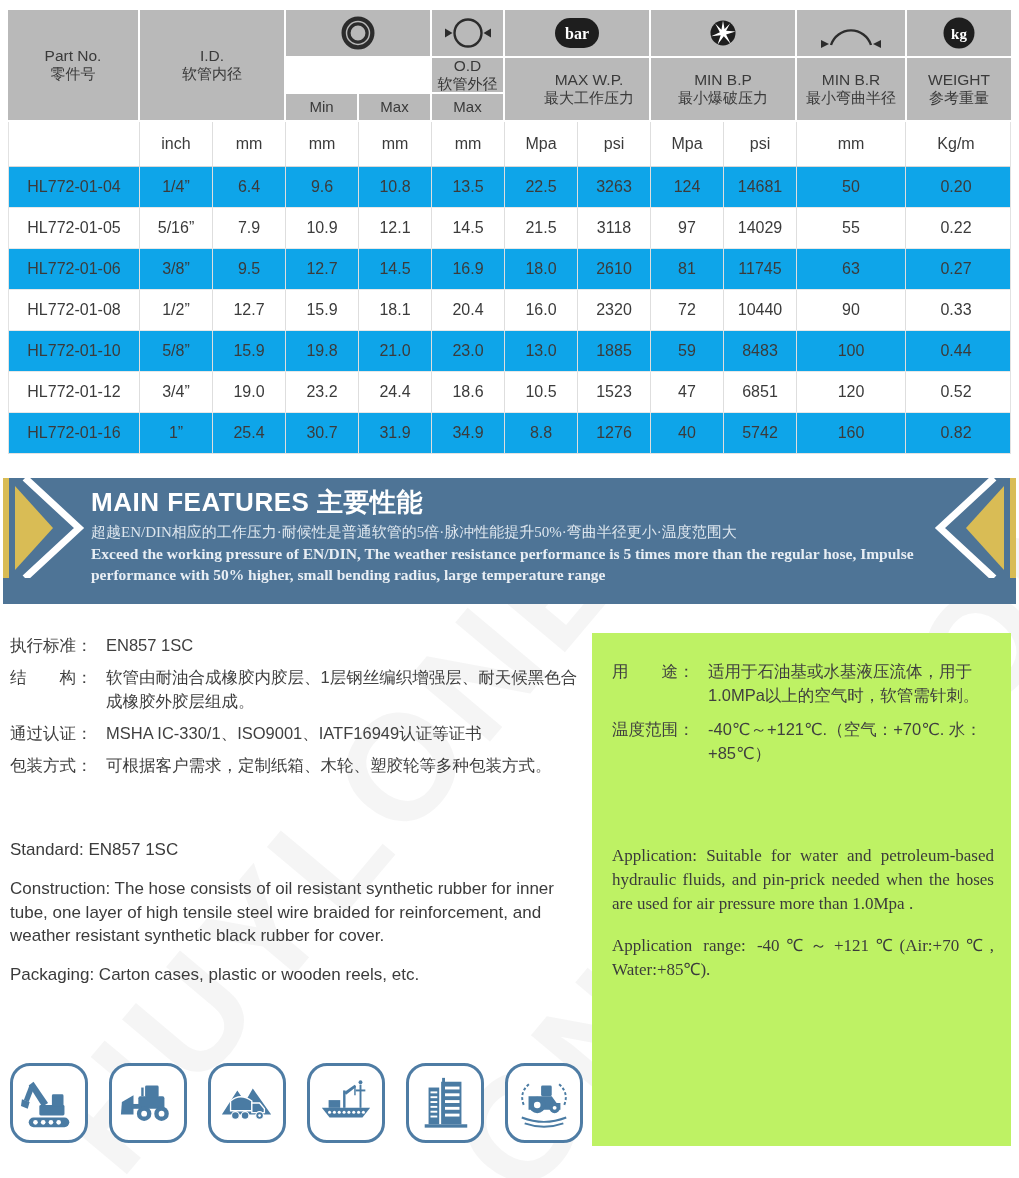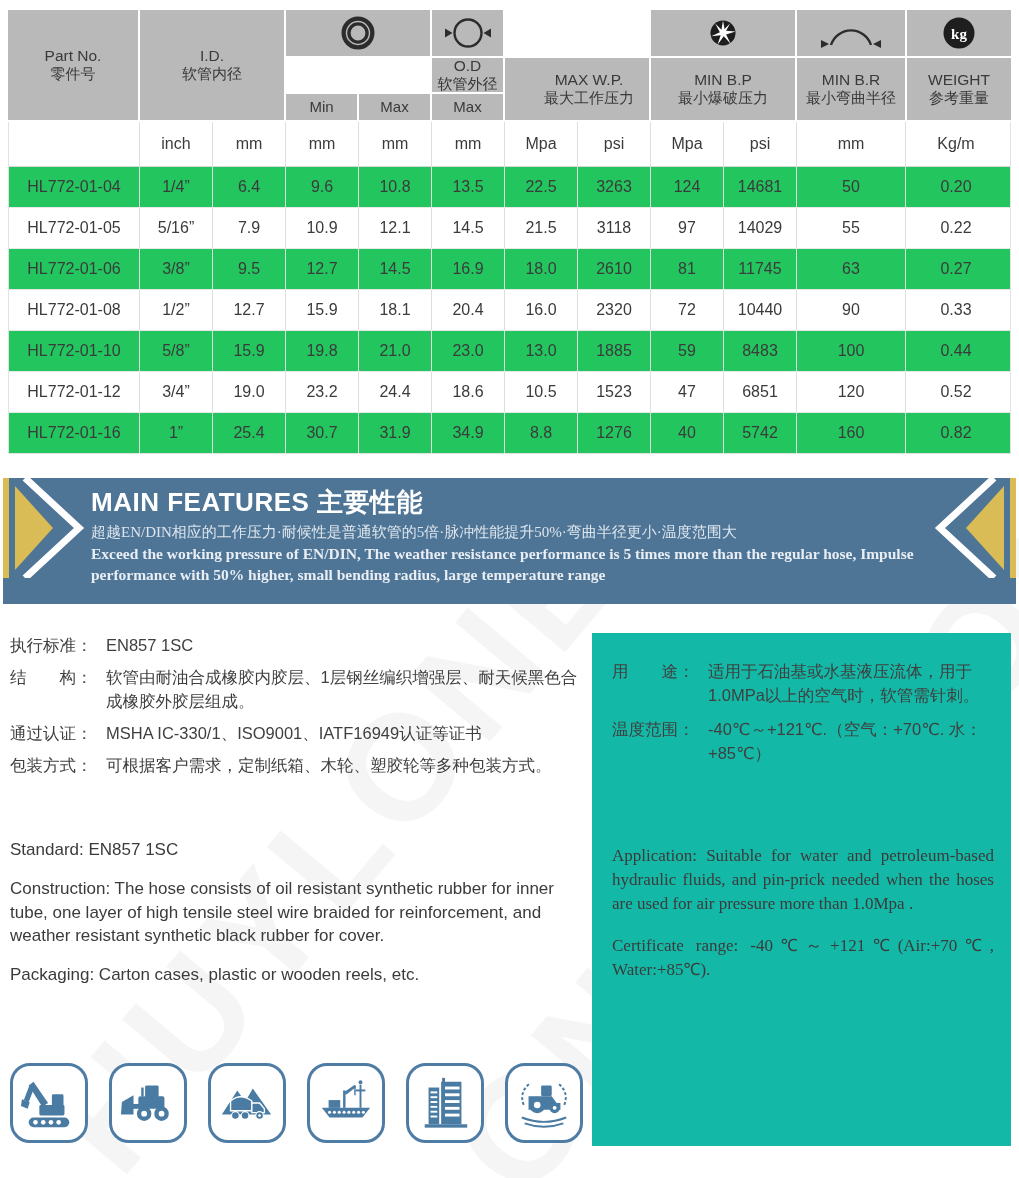--- a/index.html
+++ b/index.html
@@ -34,21 +34,21 @@
   .c-bp{grid-column:9/11;grid-row:2/4;}
   .c-br{grid-column:11;grid-row:2/4;}
   .c-wt{grid-column:12;grid-row:2/4;}
   .c-rmin{grid-column:4;grid-row:3;}
   .c-rmax{grid-column:5;grid-row:3;}
   .c-omax{grid-column:6;grid-row:3;}
   .tbody{margin-top:2px;border:1px solid #e2e2e2;border-top:none;}
   .trow{display:grid;grid-template-columns:130px 73px 73px 73px 73px 73px 73px 73px 73px 73px 109px 101px;
         height:40px;background:#ffffff;}
   .trow.units{height:44px;border-bottom:1px solid #d8d8d8;}
-  .trow.shade{background:#22c55e;}
+  .trow.shade{background:#0ea5e9;}
   .trow > div{display:flex;align-items:center;justify-content:center;font-size:16px;
               border-left:1px solid #dedede;box-sizing:border-box;}
   .trow > div:first-child{border-left:none;}
   .trow:not(.units){border-bottom:1px solid #e8e8e8;}
   .trow:last-child{border-bottom:none;}
   
   .banner{position:absolute;left:3px;top:478px;width:1013px;height:126px;background:#4e7496;}
   .banner .chev{position:absolute;top:0;height:100px;width:88px;}
   .banner .chev.left{left:0;}
   .banner .chev.right{right:0;transform:scaleX(-1);}
@@ -58,21 +58,21 @@
   .banner-en{font-family:"Liberation Serif","DejaVu Serif",serif;font-weight:bold;font-size:15.5px;
              color:#e8eef4;line-height:1.35;margin-top:2px;}
   
   .zh-specs{position:absolute;left:10px;top:634px;width:572px;font-size:16.5px;line-height:1.45;color:#3f3f3f;}
   .zh-specs .row{display:flex;margin-bottom:8px;}
   .zh-specs .lbl{flex:0 0 96px;}
   .zh-specs .txt{flex:1;}
   .en-specs{position:absolute;left:10px;top:838px;width:578px;font-size:17px;line-height:1.4;color:#3b3b3b;}
   .en-specs p{margin:0 0 15px 0;}
   
-  .side-box{position:absolute;left:592px;top:633px;width:419px;height:513px;background:#14b8a6;
+  .side-box{position:absolute;left:592px;top:633px;width:419px;height:513px;background:#bef264;
             box-sizing:border-box;padding:27px 17px 0 20px;}
   .side-box .row{display:flex;font-size:16.5px;line-height:1.45;color:#3f3f3f;margin-bottom:10px;}
   .side-box .lbl{flex:0 0 96px;}
   .side-box .txt{flex:1;}
   .side-en{margin-top:78px;font-size:17px;line-height:1.42;color:#3b3b3b;}
   .side-en p{margin:0 0 18px 0;text-align:justify;font-family:Liberation Serif, serif;}
   
   .industries{position:absolute;left:10px;top:1063px;display:flex;gap:21px;}
   .badge{width:78px;height:80px;border:3px solid #4e7ca4;border-radius:20px;background:#ffffff;
          box-sizing:border-box;display:flex;align-items:center;justify-content:center;}
@@ -101,20 +101,26 @@
       <svg width="44" height="44" viewBox="0 0 46 46">
         <circle cx="23" cy="23" r="15" fill="none" stroke="#2c2c2c" stroke-width="4.5"></circle>
         <circle cx="23" cy="23" r="9.5" fill="none" stroke="#2c2c2c" stroke-width="3.5"></circle>
       </svg>
     </div>
     <div class="icon-cell c-od-ic">
       <svg width="52" height="40" viewBox="0 0 52 40">
         <circle cx="26" cy="20" r="13.5" fill="none" stroke="#2c2c2c" stroke-width="2.4"></circle>
         <polygon points="3,15.5 3,24.5 10.5,20" fill="#2c2c2c"></polygon>
         <polygon points="49,15.5 49,24.5 41.5,20" fill="#2c2c2c"></polygon>
+      </svg>
+    </div>
+    <div class="icon-cell c-wp-ic">
+      <svg width="46" height="32" viewBox="0 0 46 32">
+        <rect x="1" y="1" width="44" height="30" rx="15" fill="#1e1e1e"></rect>
+        <text x="23" y="22" text-anchor="middle" fill="#ffffff" font-size="16" font-weight="bold" font-family="Liberation Serif, DejaVu Serif, serif">bar</text>
       </svg>
     </div>
     <div class="icon-cell c-bp-ic">
       <svg width="36" height="36" viewBox="0 0 46 46">
         <circle cx="23" cy="23" r="16" fill="#1e1e1e"></circle>
         <polygon fill="#ffffff" points="23,7 25,18 32,11 27,20 39,21 27,25 33,37 24,27 16,38 20,26 8,27 19,22 13,11 21,19"></polygon>
       </svg>
     </div>
     <div class="icon-cell c-br-ic">
       <svg width="66" height="36" viewBox="0 0 66 36">
@@ -324,21 +330,21 @@
   <div class="row">
     <span class="lbl">用　　途：</span>
     <span class="txt">适用于石油基或水基液压流体，用于1.0MPa以上的空气时，软管需针刺。</span>
   </div>
   <div class="row">
     <span class="lbl">温度范围：</span>
     <span class="txt">-40℃～+121℃.（空气：+70℃. 水：+85℃）</span>
   </div>
   <div class="side-en">
     <p><span>Application:</span><span> Suitable for water and petroleum-based hydraulic fluids, and pin-prick needed when the hoses are used for air pressure more than 1.0Mpa .</span></p>
-    <p><span>Certificate range:</span><span> -40℃～+121℃(Air:+70℃, Water:+85℃).</span></p>
+    <p><span>Application range:</span><span> -40℃～+121℃(Air:+70℃, Water:+85℃).</span></p>
   </div>
 </div>
 
 <div class="industries">
   <div class="badge">
     <svg viewBox="0 0 60 60">
       <g class="ic">
         <path d="M14 45 h32 a5 5 0 0 1 0 10 h-32 a5 5 0 0 1 0 -10 z"></path>
         <rect x="20" y="32" width="26" height="11" rx="1.5"></rect>
         <rect x="33" y="21" width="12" height="13" rx="1.5"></rect>

